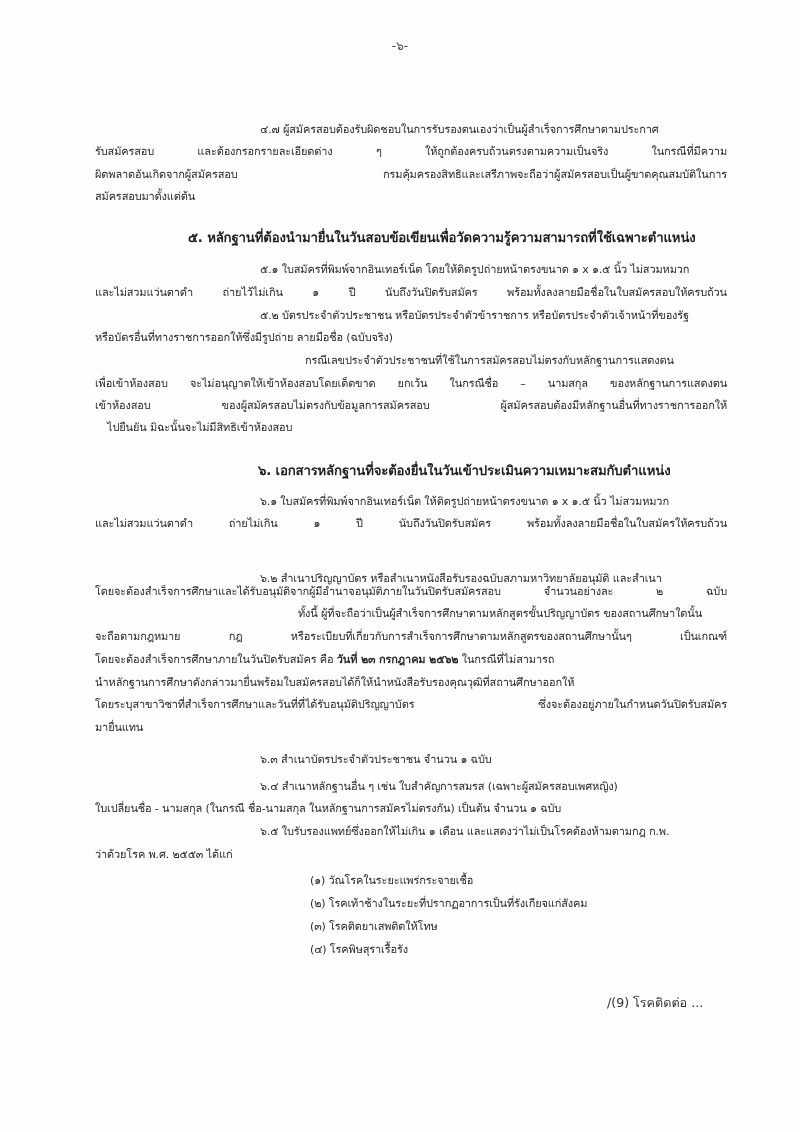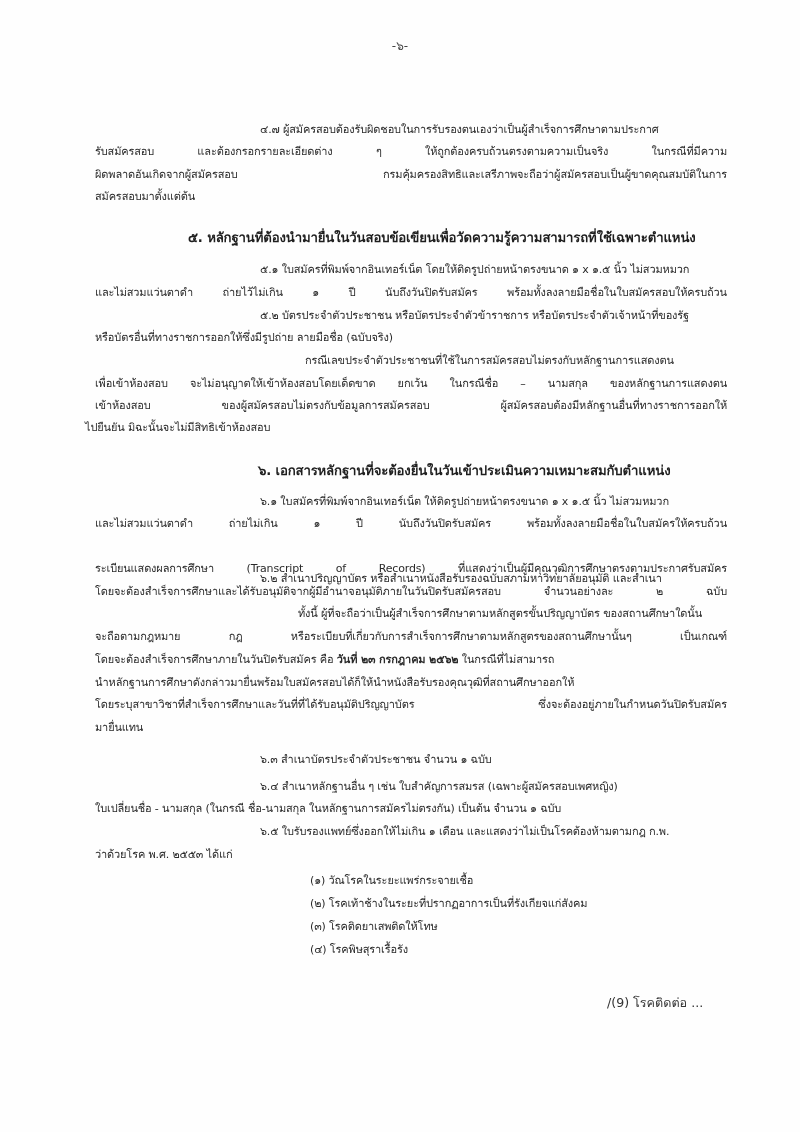--- a/index.html
+++ b/index.html
@@ -32,27 +32,26 @@
   <div class="line" style="top:187px; left:95px;text-align:right;">สมัครสอบมาตั้งแต่ต้น</div>
 
   <div class="line heading" style="top:228px; left:188px;">๕. หลักฐานที่ต้องนำมายื่นในวันสอบข้อเขียนเพื่อวัดความรู้ความสามารถที่ใช้เฉพาะตำแหน่ง</div>
   <div class="line" style="top:260px; left:260px;">๕.๑ ใบสมัครที่พิมพ์จากอินเทอร์เน็ต โดยให้ติดรูปถ่ายหน้าตรงขนาด ๑ x ๑.๕ นิ้ว ไม่สวมหมวก</div>
   <div class="line justify" style="top:283px; left:95px;">และไม่สวมแว่นตาดำ ถ่ายไว้ไม่เกิน ๑ ปี นับถึงวันปิดรับสมัคร พร้อมทั้งลงลายมือชื่อในใบสมัครสอบให้ครบถ้วน</div>
   <div class="line" style="top:306px; left:260px;">๕.๒ บัตรประจำตัวประชาชน หรือบัตรประจำตัวข้าราชการ หรือบัตรประจำตัวเจ้าหน้าที่ของรัฐ</div>
   <div class="line" style="top:328px; left:95px;">หรือบัตรอื่นที่ทางราชการออกให้ซึ่งมีรูปถ่าย ลายมือชื่อ (ฉบับจริง)</div>
   <div class="line" style="top:351px; left:305px;text-align:center;">กรณีเลขประจำตัวประชาชนที่ใช้ในการสมัครสอบไม่ตรงกับหลักฐานการแสดงตน</div>
   <div class="line justify" style="top:374px; left:95px;">เพื่อเข้าห้องสอบ จะไม่อนุญาตให้เข้าห้องสอบโดยเด็ดขาด ยกเว้น ในกรณีชื่อ – นามสกุล ของหลักฐานการแสดงตน</div>
   <div class="line justify" style="top:396px; left:95px;">เข้าห้องสอบ ของผู้สมัครสอบไม่ตรงกับข้อมูลการสมัครสอบ ผู้สมัครสอบต้องมีหลักฐานอื่นที่ทางราชการออกให้</div>
-  <div class="line" style="top:418px; left:85px;">ไปยืนยัน มิฉะนั้นจะไม่มีสิทธิเข้าห้องสอบ</div>
+  <div class="line" style="top:418px; left:107px;">ไปยืนยัน มิฉะนั้นจะไม่มีสิทธิเข้าห้องสอบ</div>
 
   <div class="line heading" style="top:461px; left:258px;">๖. เอกสารหลักฐานที่จะต้องยื่นในวันเข้าประเมินความเหมาะสมกับตำแหน่ง</div>
   <div class="line" style="top:492px; left:260px;">๖.๑ ใบสมัครที่พิมพ์จากอินเทอร์เน็ต ให้ติดรูปถ่ายหน้าตรงขนาด ๑ x ๑.๕ นิ้ว ไม่สวมหมวก</div>
   <div class="line justify" style="top:514px; left:95px;">และไม่สวมแว่นตาดำ ถ่ายไม่เกิน ๑ ปี นับถึงวันปิดรับสมัคร พร้อมทั้งลงลายมือชื่อในใบสมัครให้ครบถ้วน</div>
   <div class="line" style="top:537px; left:260px;margin-top:32px;">๖.๒ สำเนาปริญญาบัตร หรือสำเนาหนังสือรับรองฉบับสภามหาวิทยาลัยอนุมัติ และสำเนา</div>
-  <div class="line justify" style="top:559px; left:95px;">ระเบียนแสดงผลการศึกษา (Transcript of Records) ที่แสดงว่าเป็นผู้มีคุณวุฒิการศึกษาตรงตามประกาศรับสมัคร</div>
   <div class="line justify" style="top:582px; left:95px;">โดยจะต้องสำเร็จการศึกษาและได้รับอนุมัติจากผู้มีอำนาจอนุมัติภายในวันปิดรับสมัครสอบ จำนวนอย่างละ ๒ ฉบับ</div>
   <div class="line" style="top:604px; left:298px;">ทั้งนี้ ผู้ที่จะถือว่าเป็นผู้สำเร็จการศึกษาตามหลักสูตรขั้นปริญญาบัตร ของสถานศึกษาใดนั้น</div>
   <div class="line justify" style="top:627px; left:95px;">จะถือตามกฎหมาย กฎ หรือระเบียบที่เกี่ยวกับการสำเร็จการศึกษาตามหลักสูตรของสถานศึกษานั้นๆ เป็นเกณฑ์</div>
 
   <div class="line" style="top:650px; left:95px;">
     <span>โดยจะต้องสำเร็จการศึกษาภายในวันปิดรับสมัคร คือ </span><span class="bold">วันที่ ๒๓ กรกฎาคม ๒๕๖๒</span><span> ในกรณีที่ไม่สามารถ</span>
   </div>
 
   <div class="line justify" style="top:673px; left:95px;">นำหลักฐานการศึกษาดังกล่าวมายื่นพร้อมใบสมัครสอบได้ก็ให้นำหนังสือรับรองคุณวุฒิที่สถานศึกษาออกให้</div>
   <div class="line justify" style="top:695px; left:95px;">โดยระบุสาขาวิชาที่สำเร็จการศึกษาและวันที่ที่ได้รับอนุมัติปริญญาบัตร ซึ่งจะต้องอยู่ภายในกำหนดวันปิดรับสมัคร</div>

